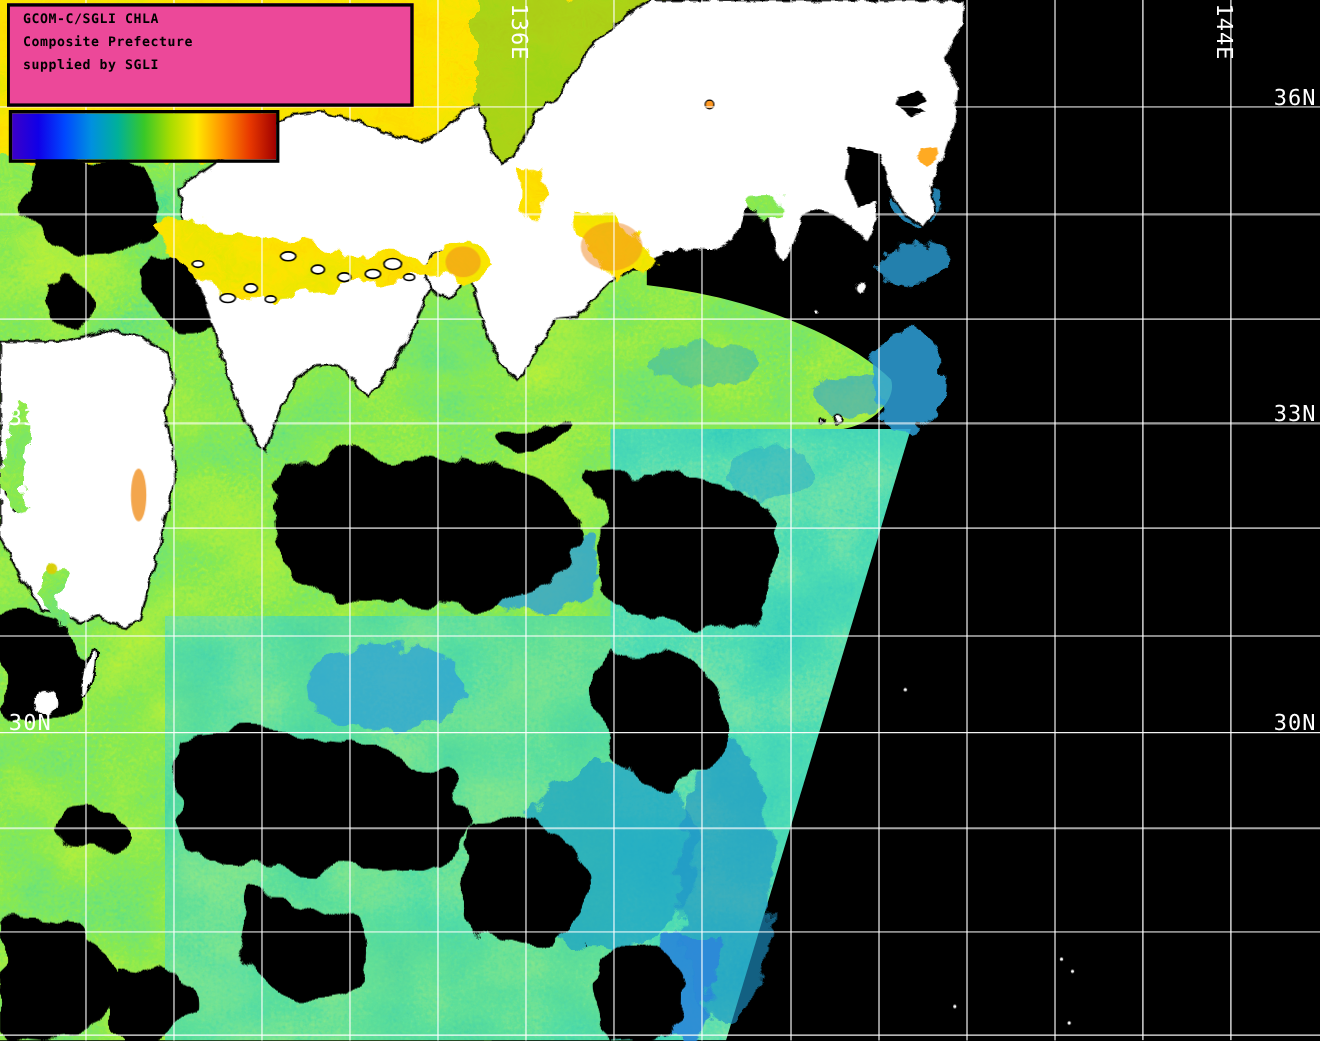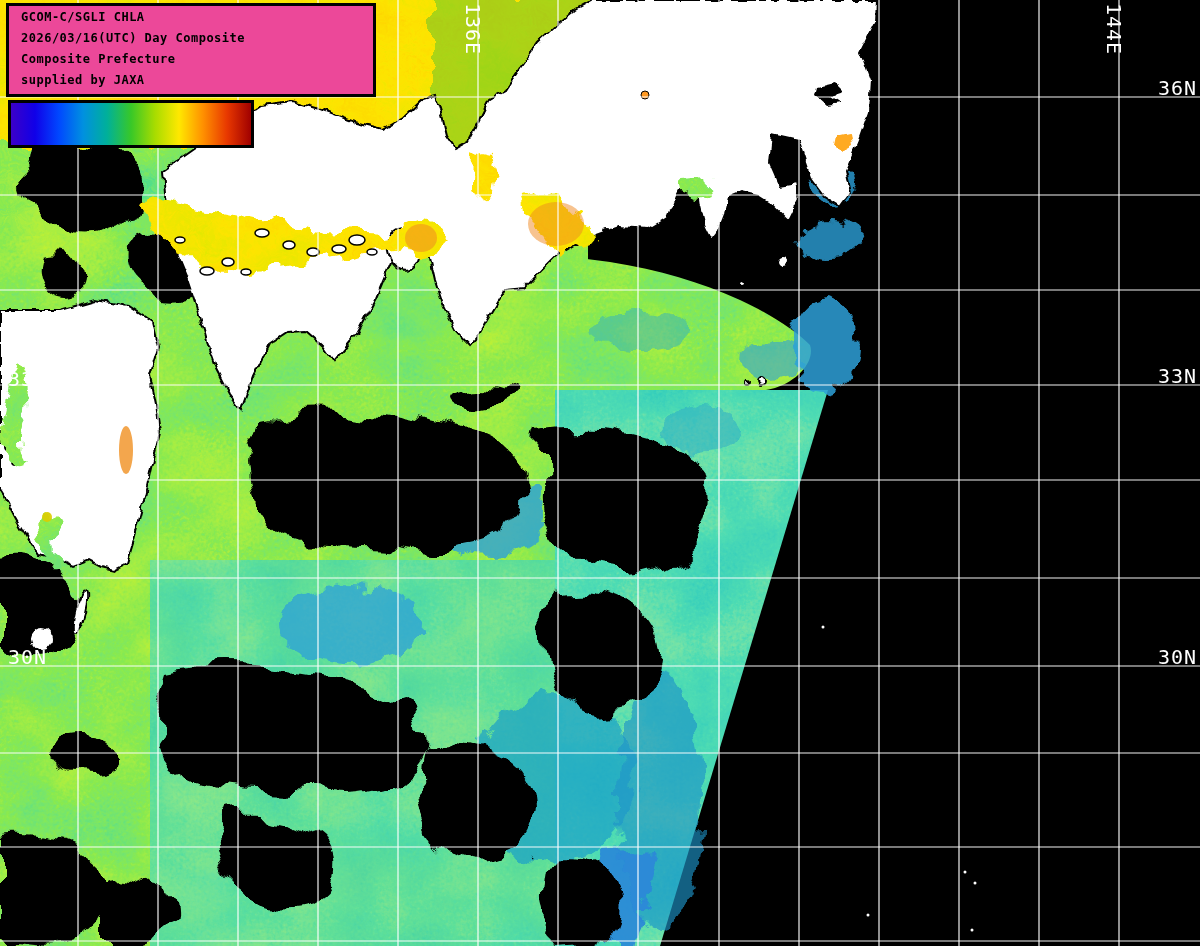--- a/index.html
+++ b/index.html
@@ -232,20 +232,19 @@
     <text class="geo" x="1197" y="95" text-anchor="end">36N</text>
     <text class="geo" x="1197" y="383" text-anchor="end">33N</text>
     <text class="geo" x="1197" y="664" text-anchor="end">30N</text>
     <text class="geo" x="8" y="386">33</text>
     <text class="geo" x="8" y="664">30N</text>
   </g>
 </svg>
 
 <div id="title-box">
   <div>GCOM-C/SGLI CHLA</div>
-  <div>2026/03/16(UTC) Day Composite</div>
   <div>Composite Prefecture</div>
-  <div>supplied by JAXA</div>
+  <div>supplied by SGLI</div>
 </div>
 
 <div id="colorbar" style="background: linear-gradient(to right, rgb(60, 0, 200), rgb(16, 0, 232), rgb(0, 72, 255), rgb(0, 144, 224), rgb(0, 176, 154), rgb(56, 200, 40), rgb(168, 220, 0), rgb(255, 232, 0), rgb(255, 144, 0), rgb(232, 56, 0), rgb(160, 0, 0));"></div>
 
 </div>
 
 </body></html>

